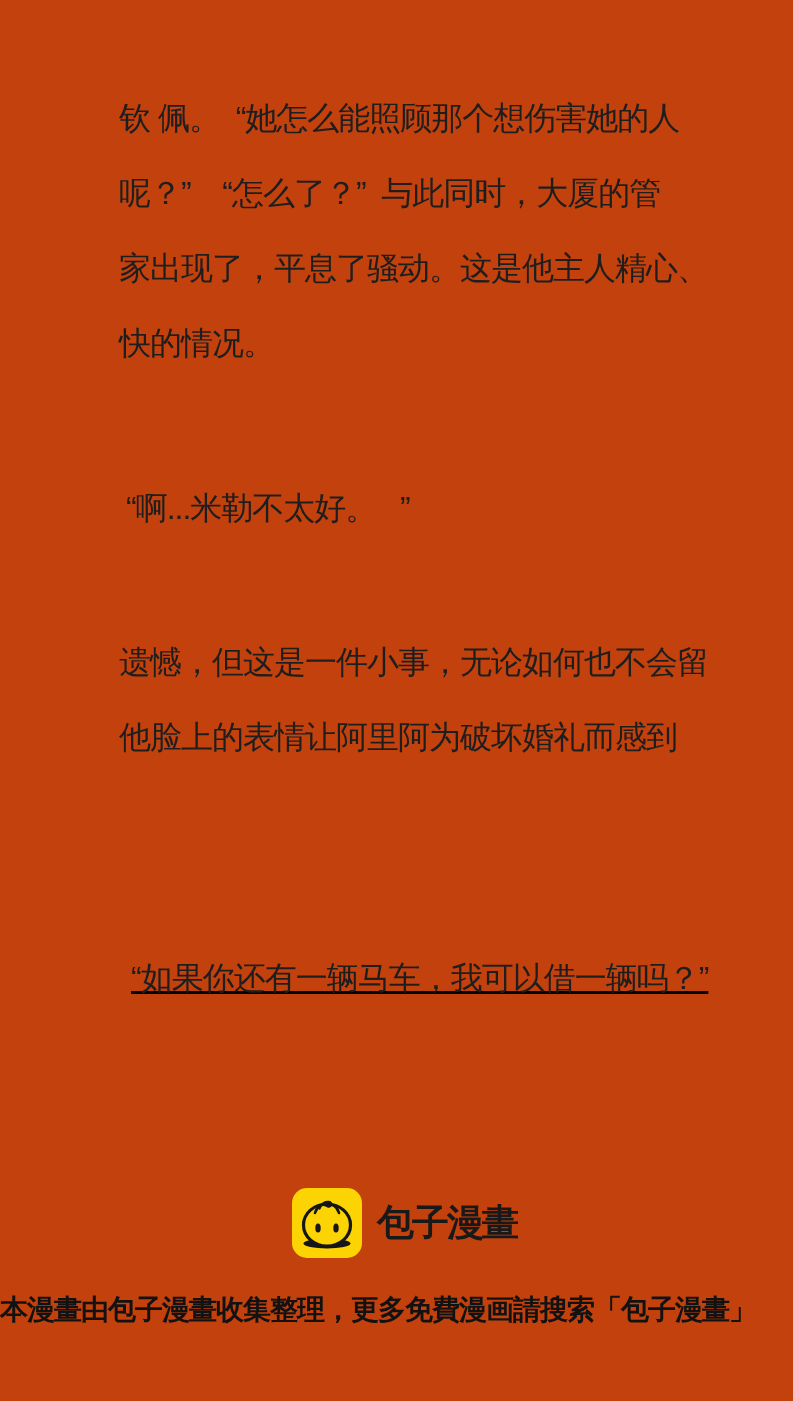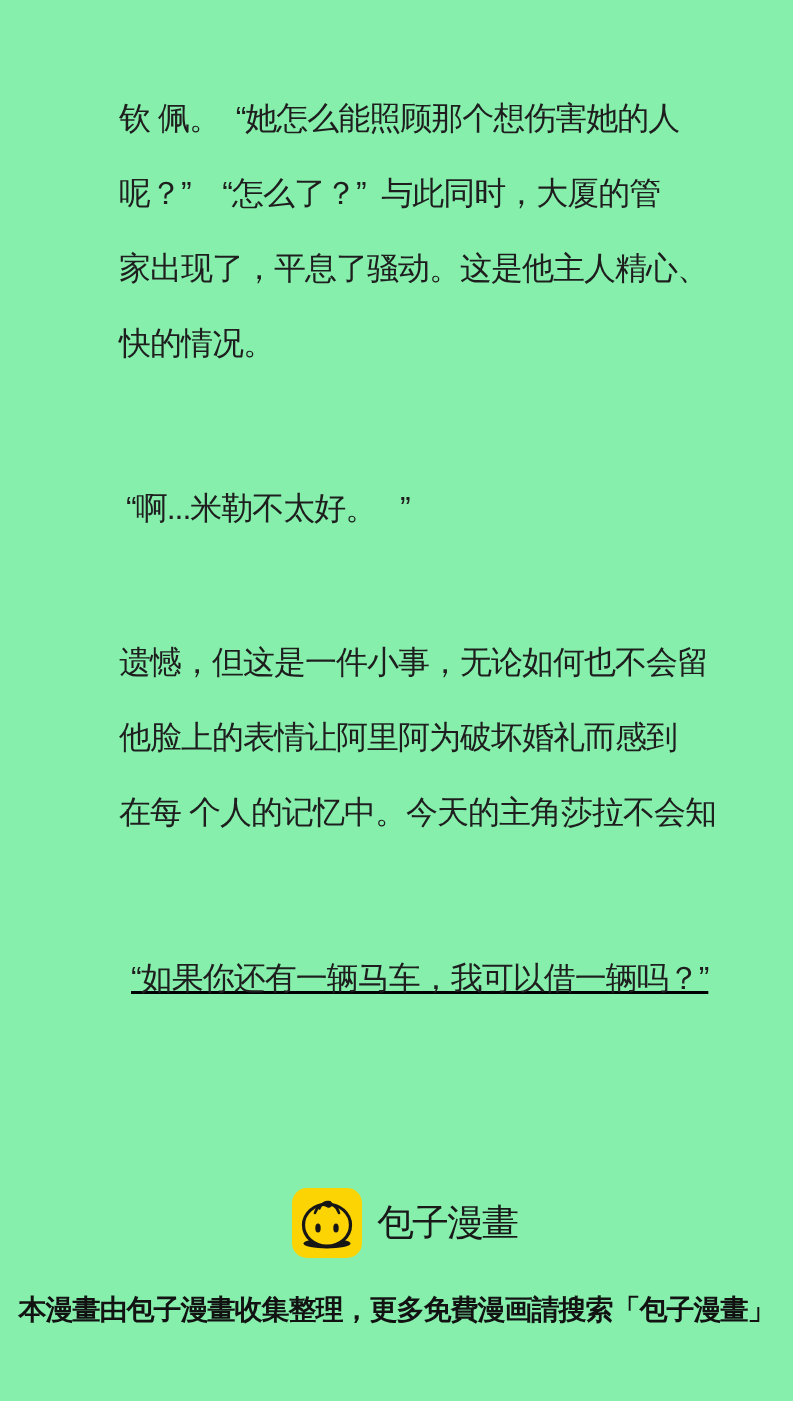--- a/index.html
+++ b/index.html
@@ -4,21 +4,21 @@
 <style>
   html, body {
     margin: 0;
     padding: 0;
     background: #ffffff;
   }
   .page {
     position: relative;
     width: 793px;
     height: 1401px;
-    background: #86efac;
+    background: #c2410c;
     overflow: hidden;
     font-family: "Liberation Sans", sans-serif;
   }
   .para {
     position: absolute;
   }
   .story-line {
     white-space: pre;
     font-size: 32px;
     line-height: 75px;
@@ -40,31 +40,31 @@
     gap: 15px;
   }
   .logo-icon {
     width: 70px;
     height: 70px;
     display: block;
     flex: 0 0 auto;
   }
   .logo-text {
     font-size: 37px;
-    font-weight: 400;
+    font-weight: 700;
     letter-spacing: -2px;
     color: #191919;
     white-space: nowrap;
   }
   .footer {
     position: absolute;
     top: 1291px;
     left: 0;
     width: 793px;
-    text-align: center;
+    text-align: left;
     font-size: 28px;
     font-weight: 700;
     letter-spacing: -1px;
     color: #121212;
     white-space: nowrap;
   }
 </style>
 </head>
 <body>
 
@@ -77,21 +77,20 @@
     <div class="story-line">快的情况。</div>
   </div>
 
   <div class="para" id="p2">
     <div class="story-line">“啊...米勒不太好。   ”</div>
   </div>
 
   <div class="para" id="p3">
     <div class="story-line">遗憾，但这是一件小事，无论如何也不会留</div>
     <div class="story-line">他脸上的表情让阿里阿为破坏婚礼而感到</div>
-    <div class="story-line">在每 个人的记忆中。今天的主角莎拉不会知</div>
   </div>
 
   <div class="para" id="p4">
     <div class="story-line">“如果你还有一辆马车，我可以借一辆吗？”</div>
   </div>
 
   <div class="logo-row">
     <svg class="logo-icon" viewBox="0 0 70 70" aria-hidden="true">
       <rect x="0" y="0" width="70" height="70" rx="15" fill="#FCD303"></rect>
       <ellipse cx="35" cy="55.5" rx="23.5" ry="5" fill="#161616"></ellipse>

